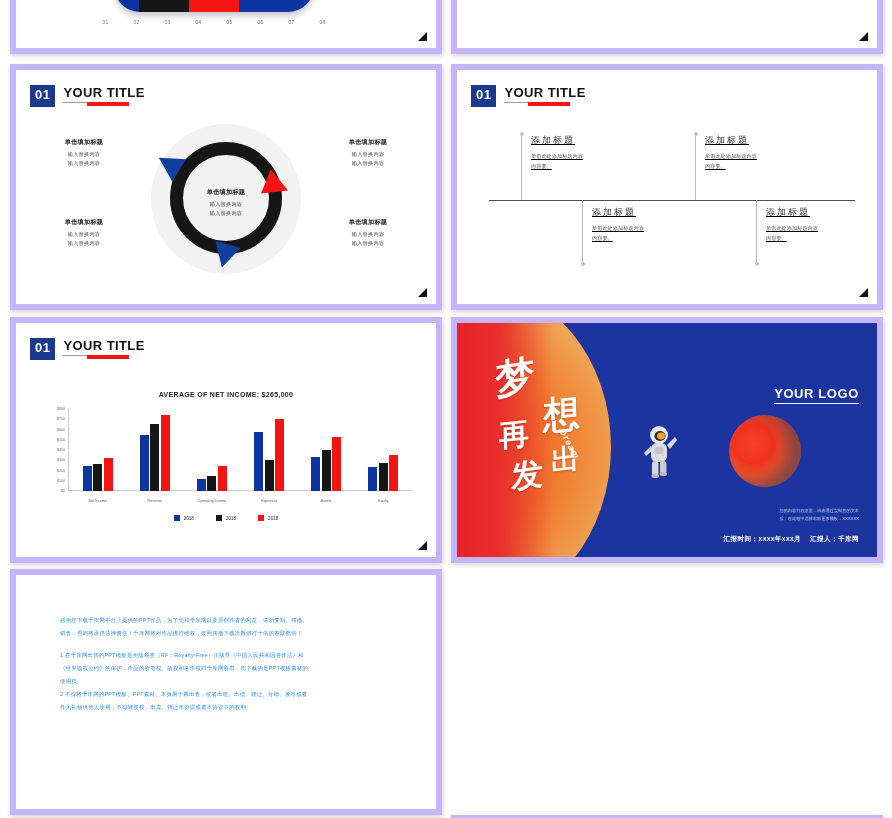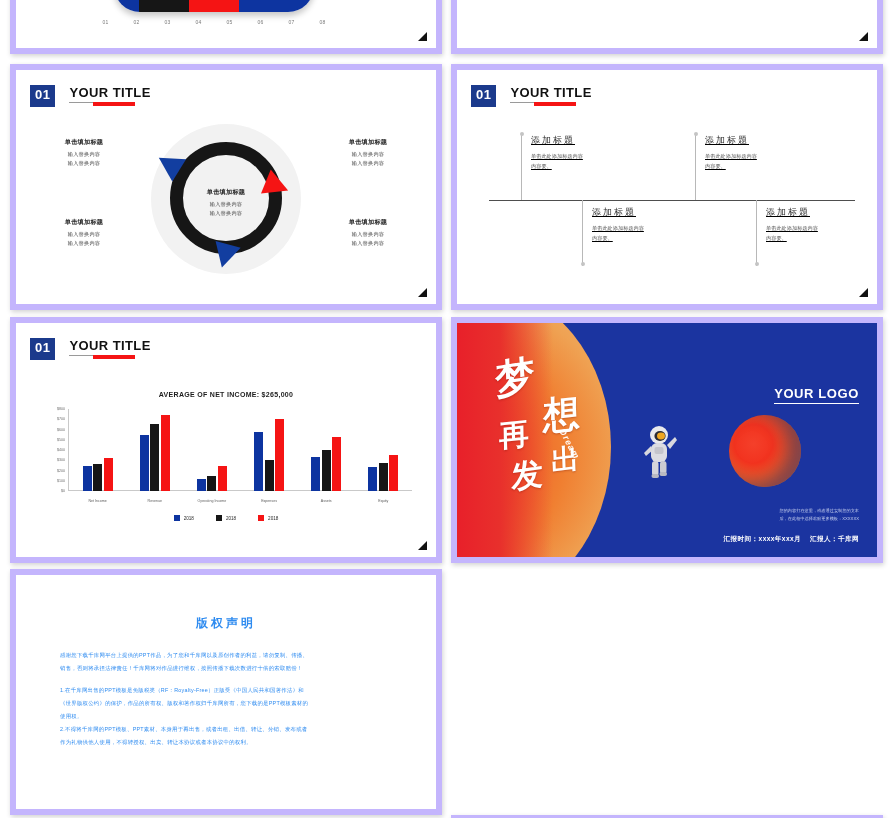--- a/index.html
+++ b/index.html
@@ -30,21 +30,21 @@
   .row-3 { top: 569px; height: 246px; }
 
   
   .hdr { position: absolute; left: 14px; top: 15px; display: flex; align-items: flex-start; }
   .hdr .num {
     background: #1b3a8c; color: #fff;
     font-weight: 700; font-size: 13px; line-height: 1;
     padding: 3px 5px 4px 5px; letter-spacing: .5px;
     border-bottom: 2px solid #1b3a8c;
   }
-  .hdr .ttl-wrap { margin-left: 14px; position: relative; padding-bottom: 6px; }
+  .hdr .ttl-wrap { margin-left: 8px; position: relative; padding-bottom: 6px; }
   .hdr .ttl {
     font-size: 13px; font-weight: 600; color: #111; letter-spacing: .4px;
     white-space: nowrap;
   }
   .hdr .rule-gray {
     position: absolute; left: 0; bottom: 3px; width: 66px; height: 1.5px; background: #9a9a9a;
   }
   .hdr .rule-red {
     position: absolute; left: 24px; bottom: 0px; width: 42px; height: 4px; background: #f51414;
   }
@@ -462,21 +462,20 @@
       <div>您的内容打在这里，或者通过复制您的文本</div>
       <div>后，在此框中选择粘贴更多模板：XXXXXX</div>
     </div>
     <div class="foot">
       <span>汇报时间：</span><span>xxxx年xxx月</span><span class="gap"></span><span>汇报人：</span><span>千库网</span>
     </div>
   </div>
 
   <div class="slide col-l row-3">
     <div class="cr">
-      <h2>版权声明</h2>
       <p>感谢您下载千库网平台上提供的PPT作品，为了您和千库网以及原创作者的利益，请勿复制、传播、</p>
       <p>销售，否则将承担法律责任！千库网将对作品进行维权，按照传播下载次数进行十倍的索取赔偿！</p>
       <div class="gapP"></div>
       <p>1.在千库网出售的PPT模板是免版税类（RF：Royalty-Free）正版受《中国人民共和国著作法》和</p>
       <p>《世界版权公约》的保护，作品的所有权、版权和著作权归千库网所有，您下载的是PPT模板素材的</p>
       <p>使用权。</p>
       <p>2.不得将千库网的PPT模板、PPT素材、本身用于再出售，或者出租、出借、转让、分销、发布或者</p>
       <p>作为礼物供他人使用，不得转授权、出卖、转让本协议或者本协议中的权利。</p>
     </div>
   </div>

